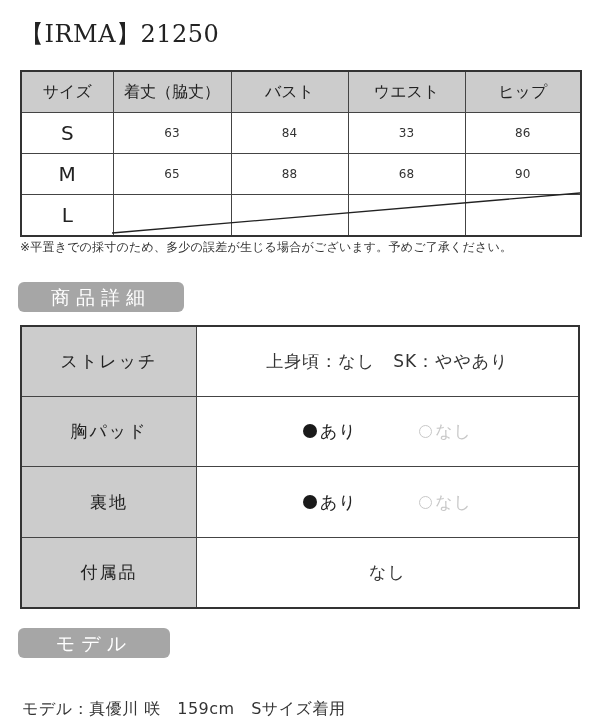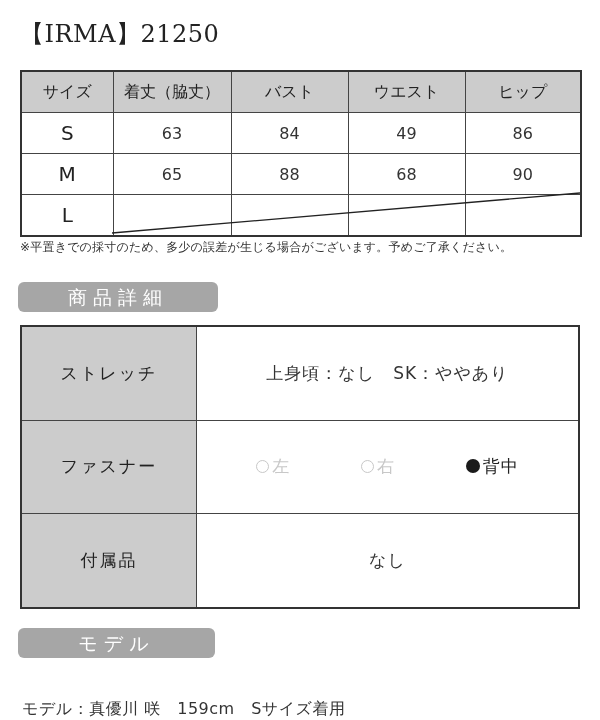--- a/index.html
+++ b/index.html
@@ -1,27 +1,27 @@
 <!DOCTYPE html>
 <html><head>
 <meta charset="utf-8">
 <style>
   html, body { margin:0; padding:0; background:#ffffff; }
   body { width:600px; height:720px; position:relative; overflow:hidden; font-family:"DejaVu Sans", sans-serif; color:#222; }
   .title { position:absolute; left:20px; top:18px; font-family:"DejaVu Serif", serif; font-size:24px; color:#222; letter-spacing:0.5px; }
   .size-table { position:absolute; left:20px; top:70px; width:560px; height:163px; border-collapse:collapse; border:2px solid #333; table-layout:fixed; }
   .size-table td, .size-table th { border:1px solid #444; text-align:center; padding:0; font-weight:normal; }
   .size-table th { background:#cccccc; height:40px; font-size:16px; color:#222; }
-  .size-table td { height:40px; font-size:16px; color:#333; }
+  .size-table td { height:40px; font-size:12px; color:#333; }
   .size-table td.sz { font-size:20px; color:#222; }
   .diag { position:absolute; left:0; top:0; pointer-events:none; }
   .note { position:absolute; left:20px; top:239px; font-size:12px; color:#333; letter-spacing:0.2px; white-space:nowrap; }
   .pill { position:absolute; left:18px; background:#a6a6a6; color:#fff; border-radius:6px; font-size:19px; text-align:center; letter-spacing:6px; }
-  .pill-details { top:282px; width:200px; height:30px; line-height:30px; }
-  .pill-model { top:628px; width:197px; height:30px; line-height:30px; }
+  .pill-details { top:282px; width:166px; height:30px; line-height:30px; }
+  .pill-model { top:628px; width:152px; height:30px; line-height:30px; }
   .detail-table { position:absolute; left:20px; top:325px; width:560px; height:284px; border-collapse:collapse; border:2px solid #333; table-layout:fixed; }
   .detail-table td { border:1px solid #444; height:46px; padding:4px; font-size:17px; text-align:center; }
   .detail-table td.lbl { background:#cccccc; width:166px; color:#222; letter-spacing:2px; }
   .detail-table td.val { color:#333; letter-spacing:1px; }
   .opt { display:inline-block; }
   .opt.on { color:#222; }
   .opt.off { color:#c8c8c8; }
   .dot { display:inline-block; width:14px; height:14px; border-radius:50%; margin-right:3px; vertical-align:-1px; }
   .dot.on { background:#1a1a1a; }
   .dot.off { border:1px solid #c8c8c8; width:11px; height:11px; }
@@ -47,21 +47,21 @@
     <th>サイズ</th>
     <th>着丈（脇丈）</th>
     <th>バスト</th>
     <th>ウエスト</th>
     <th>ヒップ</th>
   </tr>
   <tr>
     <td class="sz">S</td>
     <td>63</td>
     <td>84</td>
-    <td>49</td>
+    <td>33</td>
     <td>86</td>
   </tr>
   <tr>
     <td class="sz">M</td>
     <td>65</td>
     <td>88</td>
     <td>68</td>
     <td>90</td>
   </tr>
   <tr>
@@ -82,27 +82,31 @@
 
 <div class="pill pill-details">商品詳細</div>
 
 <table class="detail-table">
   <tbody>
       <tr>
     <td class="lbl">ストレッチ</td>
     <td class="val">上身頃：なし　SK：ややあり</td>
   </tr>
   <tr>
-    <td class="lbl">ファスナー</td>
-    <td class="val">
-      <div class="three-opts">
-        <span class="opt off"><span class="dot off"></span><span>左</span></span>
-        <span class="opt off"><span class="dot off"></span><span>右</span></span>
-        <span class="opt on"><span class="dot on"></span><span>背中</span></span>
-      </div>
+    <td class="lbl">胸パッド</td>
+    <td class="val two-opts">
+      <span class="opt on"><span class="dot on"></span><span>あり</span></span>
+      <span class="opt off"><span class="dot off"></span><span>なし</span></span>
+    </td>
+  </tr>
+  <tr>
+    <td class="lbl">裏地</td>
+    <td class="val two-opts">
+      <span class="opt on"><span class="dot on"></span><span>あり</span></span>
+      <span class="opt off"><span class="dot off"></span><span>なし</span></span>
     </td>
   </tr>
   <tr>
     <td class="lbl">付属品</td>
     <td class="val">なし</td>
   </tr>
 </tbody>
   </table>
 
 <div class="pill pill-model">モデル</div>

